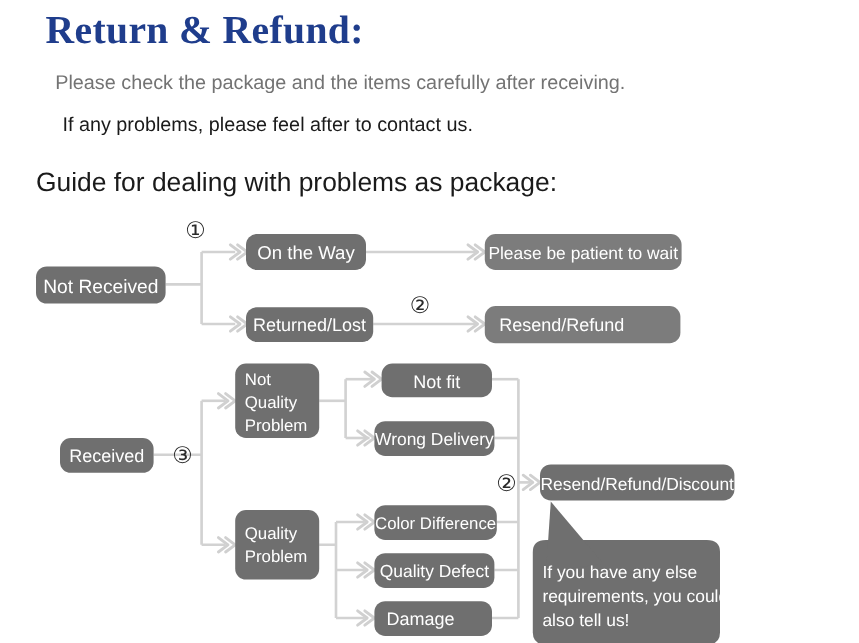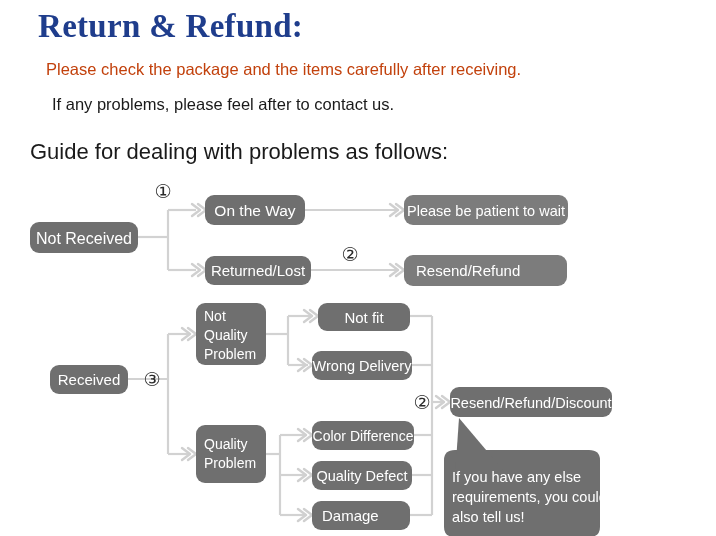--- a/index.html
+++ b/index.html
@@ -14,21 +14,21 @@
 
   .title{
     position:absolute;left:38px;top:8px;
     font-family:"Liberation Serif",serif;
     font-weight:bold;font-size:33px;
     color:#1f3d8c;letter-spacing:.3px;
     white-space:nowrap;
   }
   .intro1{
     position:absolute;left:46px;top:60px;
-    font-size:16.5px;color:#c2410c;white-space:nowrap;
+    font-size:16.5px;color:#737373;white-space:nowrap;
   }
   .intro2{
     position:absolute;left:52px;top:95px;
     font-size:16.5px;color:#1a1a1a;white-space:nowrap;
   }
   .guide{
     position:absolute;left:30px;top:139px;
     font-size:22px;color:#1a1a1a;white-space:nowrap;
   }
 
@@ -49,21 +49,21 @@
   .bubble text{fill:#ffffff;font-family:"Liberation Sans",sans-serif;font-size:14.5px;}
 </style>
 </head>
 <body>
 
 <div id="page">
 
   <div class="title">Return &amp; Refund:</div>
   <div class="intro1">Please check the package and the items carefully after receiving.</div>
   <div class="intro2">If any problems, please feel after to contact us.</div>
-  <div class="guide">Guide for dealing with problems as follows:</div>
+  <div class="guide">Guide for dealing with problems as package:</div>
 
   <svg class="flow" viewBox="0 0 716 536">
 
     <path class="conn" d="M138 237 L168 237"></path>
     <path class="conn" d="M168 210 L168 270"></path>
     <path class="conn" d="M168 210 L196 210"></path>
     <path class="conn" d="M168 270 L196 270"></path>
 
     <path class="conn" d="M305 210 L340 210 L340 210 L396 210"></path>
 

